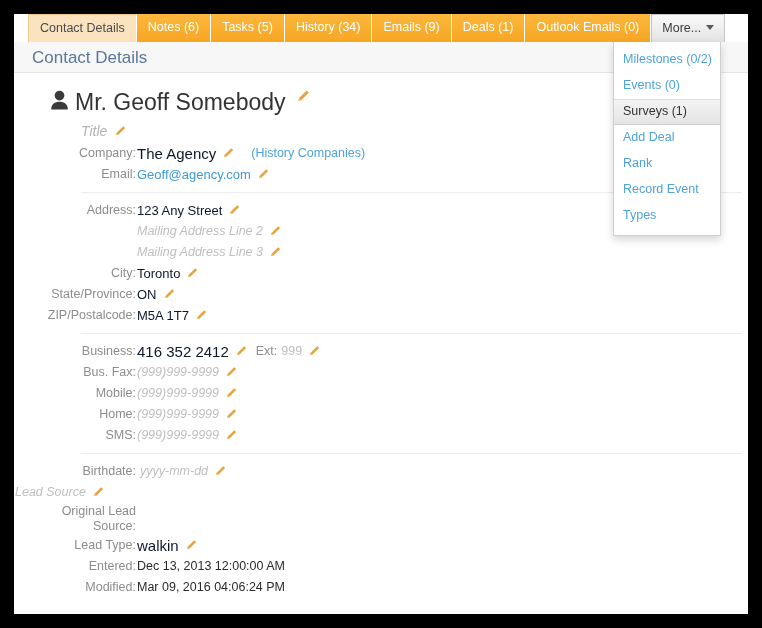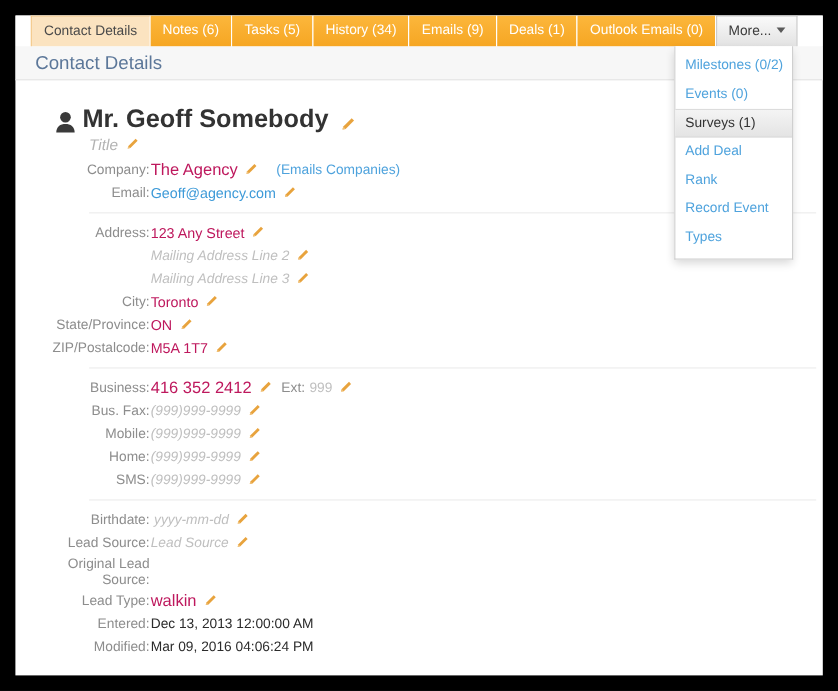--- a/index.html
+++ b/index.html
@@ -123,22 +123,21 @@
 
   
   #body {
     padding: 16px 0 0 0;
     position: relative;
   }
   #name-row {
     padding-left: 36px;
     height: 32px;
     display: flex;
-    align-items: flex-end;
-    font-weight: bold;
+    align-items: flex-start;
   }
   .person-icon {
     width: 19px; height: 21px;
     margin-right: 6px;
     flex: 0 0 auto;
     position: relative;
     top: 1px;
   }
   #name-row .name {
     font-size: 23px;
@@ -167,21 +166,21 @@
   }
   .lbl {
     width: 122px;
     text-align: right;
     flex: 0 0 122px;
     color: #8d8d8d;
     font-size: 12.5px;
     font-family: "Liberation Sans", sans-serif;
   }
   .val {
-    color: #be185d;
+    color: #0f172a;
     font-size: 13px;
     font-family: "Liberation Sans", sans-serif;
     margin-left: 1px;
   }
   .val.big { font-size: 15px; }
   .val.ph {
     color: #bfbfbf;
     font-style: italic;
     font-size: 12.5px;
   }
@@ -271,21 +270,21 @@
     </div>
 
     <div class="grp">
       <div class="row">
         <span class="lbl">Company:</span>
         <span class="val big">The Agency</span>
         <svg class="pencil" viewBox="0 0 14 14" style="margin-left:6px;">
           <path d="M2.2 11.8 L2.9 9.4 L10.0 2.3 L12.0 4.3 L4.9 11.4 Z" fill="#e8a33d"></path>
           <path d="M2.2 11.8 L2.9 9.4 L4.9 11.4 Z" fill="#f0c179"></path>
         </svg>
-        <span class="sidelink">(Emails Companies)</span>
+        <span class="sidelink">(History Companies)</span>
       </div>
       <div class="row">
         <span class="lbl">Email:</span>
         <span class="val link" style="font-size:13px;">Geoff@agency.com</span>
         <svg class="pencil" viewBox="0 0 14 14" style="margin-left:6px;">
           <path d="M2.2 11.8 L2.9 9.4 L10.0 2.3 L12.0 4.3 L4.9 11.4 Z" fill="#e8a33d"></path>
           <path d="M2.2 11.8 L2.9 9.4 L4.9 11.4 Z" fill="#f0c179"></path>
         </svg>
       </div>
     </div>
@@ -399,21 +398,20 @@
     <div class="grp">
       <div class="row">
         <span class="lbl">Birthdate:</span>
         <span class="val ph" style="margin-left:4px;">yyyy-mm-dd</span>
         <svg class="pencil" viewBox="0 0 14 14" style="margin-left:6px;">
           <path d="M2.2 11.8 L2.9 9.4 L10.0 2.3 L12.0 4.3 L4.9 11.4 Z" fill="#e8a33d"></path>
           <path d="M2.2 11.8 L2.9 9.4 L4.9 11.4 Z" fill="#f0c179"></path>
         </svg>
       </div>
       <div class="row">
-        <span class="lbl">Lead Source:</span>
         <span class="val ph" style="margin-left:1px;">Lead Source</span>
         <svg class="pencil" viewBox="0 0 14 14" style="margin-left:6px;">
           <path d="M2.2 11.8 L2.9 9.4 L10.0 2.3 L12.0 4.3 L4.9 11.4 Z" fill="#e8a33d"></path>
           <path d="M2.2 11.8 L2.9 9.4 L4.9 11.4 Z" fill="#f0c179"></path>
         </svg>
       </div>
       <div class="row two-line-lbl" style="align-items:flex-start;">
         <span class="lbl" style="line-height:15px;"><span>Original Lead</span><br><span>Source:</span></span>
         <span class="val"></span>
       </div>

